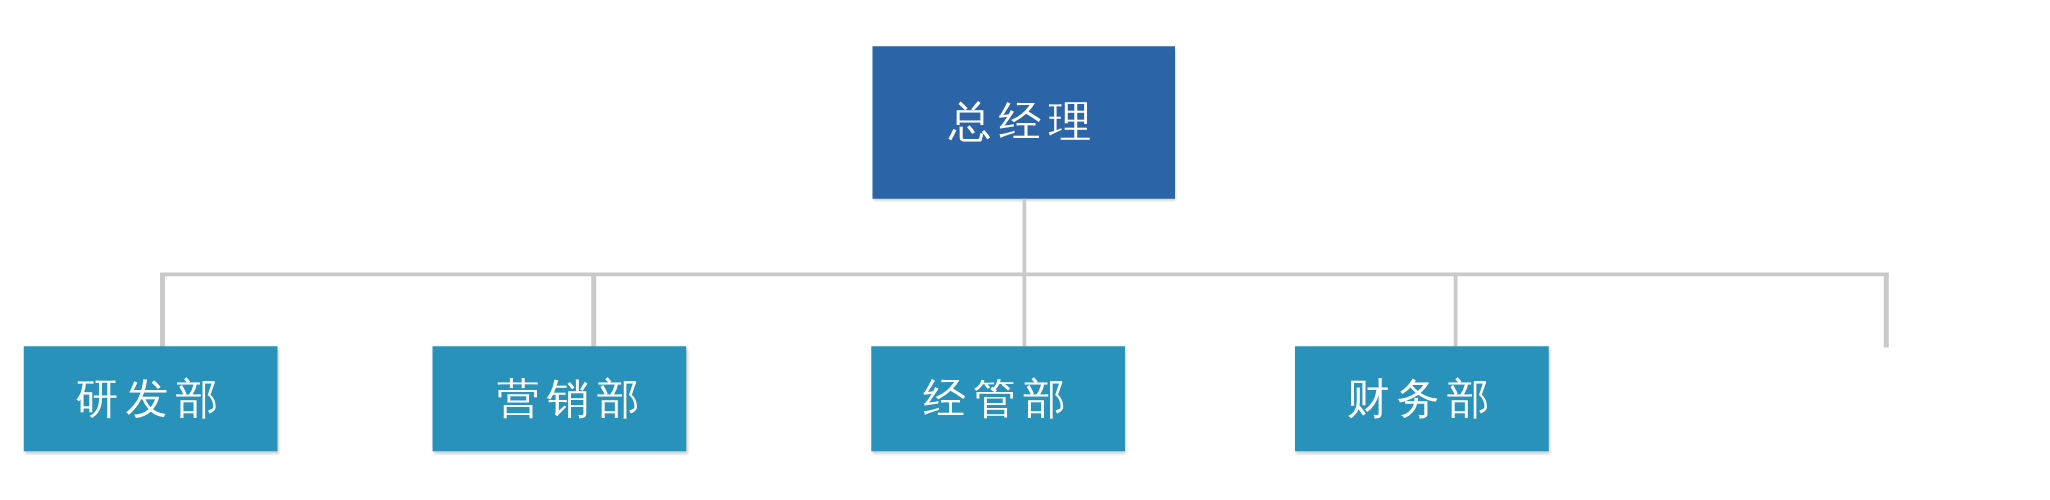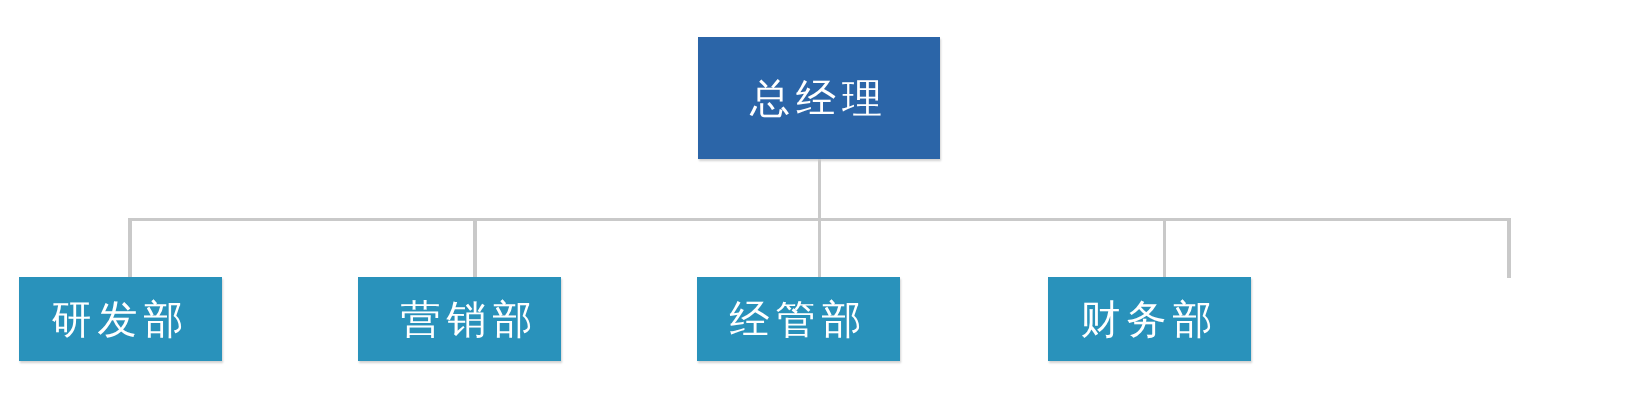--- a/index.html
+++ b/index.html
@@ -21,43 +21,43 @@
     height: 400px;
     background: var(--bg-color);
     overflow: hidden;
   }
   .node {
     position: absolute;
     display: flex;
     align-items: center;
     justify-content: center;
     color: var(--label-color);
-    font-size: 40px;
+    font-size: 34px;
     letter-spacing: 6px;
     line-height: 1;
     box-shadow: 1px 2px 2px rgba(0,0,0,0.18);
   }
   .node-label { white-space: nowrap; }
   .node.root {
     left: 698px;
     top: 37px;
     width: 242px;
     height: 122px;
     background: var(--root-fill);
   }
   .node.dept {
     top: 277px;
     width: 203px;
     height: 84px;
     background: var(--dept-fill);
   }
   .dept1 { left: 19px; }
-  .dept2 { left: 358px; padding-left: 20px; }
+  .dept2 { left: 346px; padding-left: 20px; }
   .dept3 { left: 697px; }
-  .dept4 { left: 1036px; margin-left: 12px; }
+  .dept4 { left: 1036px; }
   .dept5 { left: 1375px; }
   .connector {
     position: absolute;
     background: var(--line-color);
   }
   .connector.h {
     left: 128px;
     top: 217.5px;
     width: 1383px;
     height: 3.5px;

